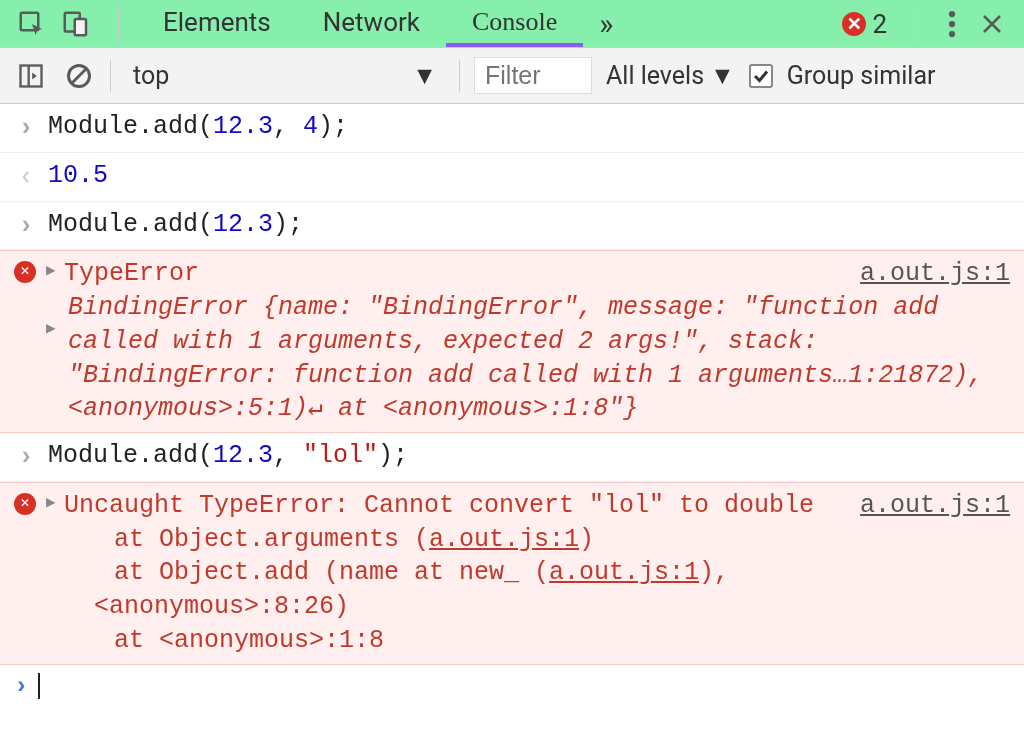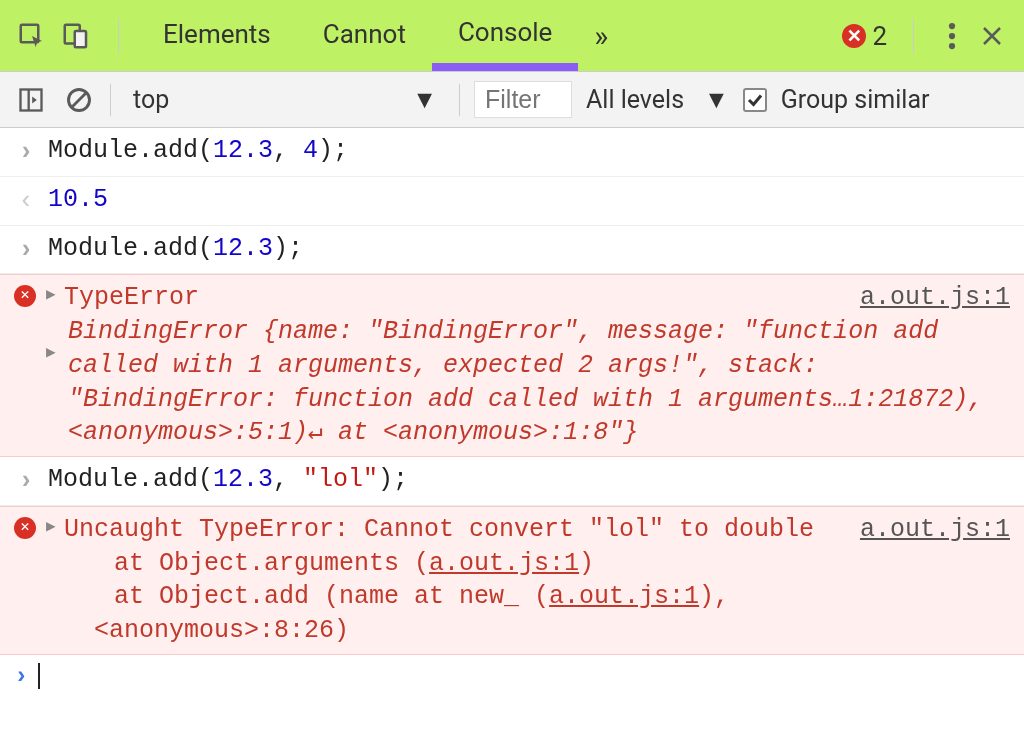--- a/index.html
+++ b/index.html
@@ -9,23 +9,23 @@
   background: #fff;
   width: 1024px;
   height: 730px;
   overflow: hidden;
 }
 
 
 .main-toolbar {
   display: flex;
   align-items: center;
-  height: 72px;
+  height: 48px;
   border-bottom: 1px solid #ccc;
-  background: #bef264;
+  background: #86efac;
   padding: 0 12px;
 }
 .toolbar-icon {
   width: 40px;
   height: 40px;
   display: flex;
   align-items: center;
   justify-content: center;
   color: #5a5a5a;
   margin-right: 4px;
@@ -44,21 +44,22 @@
 .tab {
   padding: 0 26px;
   display: flex;
   align-items: center;
   font-size: 26px;
   color: #333;
   border-bottom: 4px solid transparent;
   cursor: pointer;
 }
 .tab.active {
-  border-bottom: 8px solid #8b5cf6;
+  border-bottom: 4px solid #8b5cf6;
+  font-family: Liberation Serif, serif;
 }
 .more-tabs {
   font-size: 30px;
   color: #333;
   padding: 0 16px;
   display: flex;
   align-items: center;
 }
 .spacer { flex: 1; }
 .error-badge {
@@ -123,26 +124,26 @@
   color: #333;
   width: 320px;
   justify-content: space-between;
 }
 .filter-input {
   font-size: 25px;
   padding: 3px 10px;
   border: 1px solid #ddd;
   background: #fff;
   color: #888;
-  width: 98px;
+  width: 118px;
 }
 .levels-selector {
   display: flex;
   align-items: center;
-  gap: 20px;
+  gap: 6px;
   color: #333;
 }
 .checkbox {
   width: 24px;
   height: 24px;
   border: 2px solid #888;
   border-radius: 3px;
   display: inline-flex;
   align-items: center;
   justify-content: center;
@@ -265,21 +266,21 @@
   </div>
   <div class="toolbar-icon">
     <svg width="30" height="30" viewBox="0 0 24 24" fill="none" stroke="#5a5a5a" stroke-width="2">
       <rect x="3" y="3" width="12" height="15" rx="1"></rect>
       <rect x="11" y="8" width="9" height="13" rx="1" fill="#f3f3f3"></rect>
     </svg>
   </div>
   <div class="toolbar-divider"></div>
   <div class="tabs">
     <div class="tab">Elements</div>
-    <div class="tab">Cannot</div>
+    <div class="tab">Network</div>
     <div class="tab active">Console</div>
   </div>
   <div class="more-tabs">»</div>
   <div class="spacer"></div>
   <div class="error-badge">
     <span class="error-circle">✕</span>
     <span class="error-count">2</span>
   </div>
   <div class="toolbar-divider"></div>
   <div class="menu-dots">
@@ -378,20 +379,21 @@
     <span class="err-icon">✕</span>
     <div class="error-content">
       <div class="error-header">
         <span class="expand-tri">▶</span>
         <span class="error-main">Uncaught TypeError: Cannot convert "lol" to double</span>
         <span class="error-src">a.out.js:1</span>
       </div>
       <div class="stack-line"><span>    at Object.arguments (</span><span class="stack-link">a.out.js:1</span><span>)</span></div>
       <div class="stack-line"><span>    at Object.add (name at new_ (</span><span class="stack-link">a.out.js:1</span><span>),</span></div>
       <div class="stack-line stack-line-noindent"><span>&lt;anonymous&gt;:8:26)</span></div>
+      <div class="stack-line"><span>    at &lt;anonymous&gt;:1:8</span></div>
     </div>
   </div>
 
   <div class="prompt-row">
     <span class="prompt-chevron">›</span>
     <span class="cursor"></span>
   </div>
 
 </div>
 

